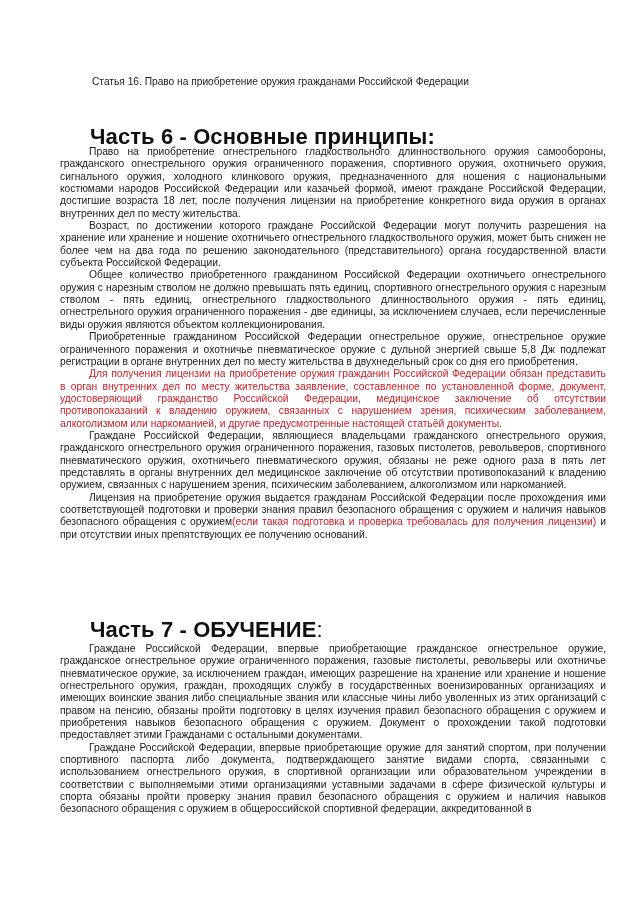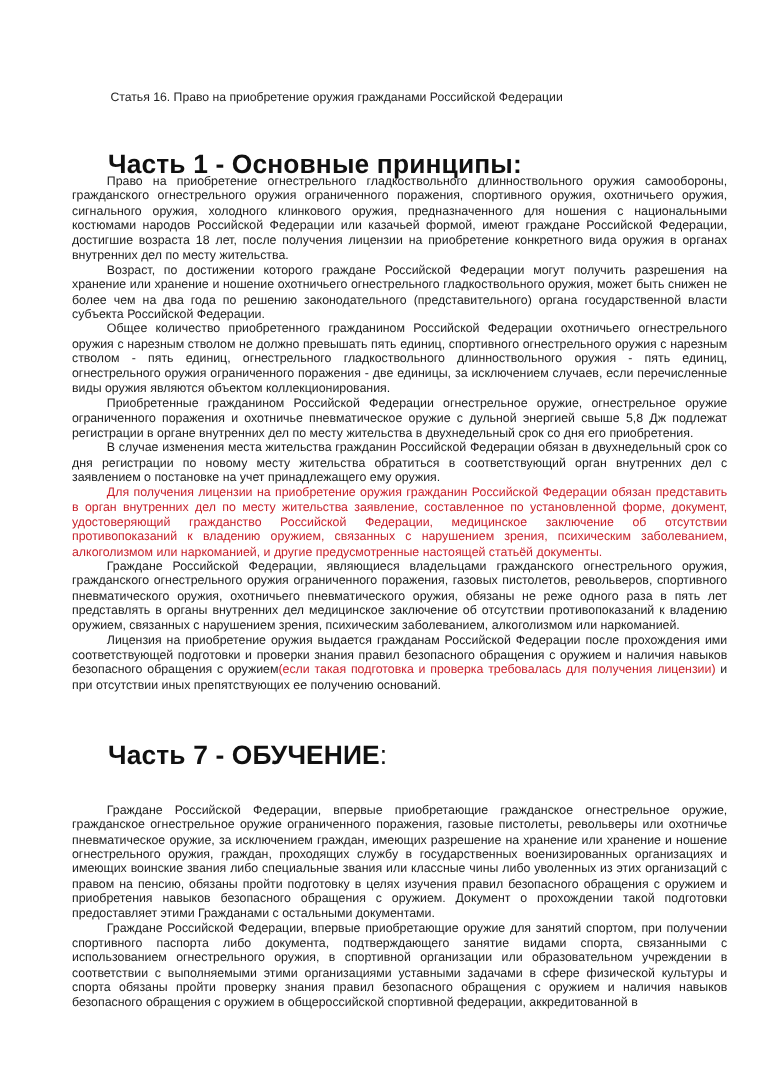--- a/index.html
+++ b/index.html
@@ -11,32 +11,31 @@
   .body-text { position: absolute; left: 60px; width: 546px; font-size: 10.3px; line-height: 12.35px; text-align: justify; }
   .body-text p { margin: 0; text-indent: 29px; }
   .red { color: #c8202a; }
 </style>
 </head>
 <body>
 
 <div>
   <div class="article-title">Статья 16. Право на приобретение оружия гражданами Российской Федерации</div>
 
-  <div class="part-heading" style="top:124px;">Часть 1 - Основные принципы:</div>
+  <div class="part-heading" style="top:124px;">Часть 6 - Основные принципы:</div>
 
   <div class="body-text" style="top:146px;">
     <p>Право на приобретение огнестрельного гладкоствольного длинноствольного оружия самообороны, гражданского огнестрельного оружия ограниченного поражения, спортивного оружия, охотничьего оружия, сигнального оружия, холодного клинкового оружия, предназначенного для ношения с национальными костюмами народов Российской Федерации или казачьей формой, имеют граждане Российской Федерации, достигшие возраста 18 лет, после получения лицензии на приобретение конкретного вида оружия в органах внутренних дел по месту жительства.</p>
     <p>Возраст, по достижении которого граждане Российской Федерации могут получить разрешения на хранение или хранение и ношение охотничьего огнестрельного гладкоствольного оружия, может быть снижен не более чем на два года по решению законодательного (представительного) органа государственной власти субъекта Российской Федерации.</p>
     <p>Общее количество приобретенного гражданином Российской Федерации охотничьего огнестрельного оружия с нарезным стволом не должно превышать пять единиц, спортивного огнестрельного оружия с нарезным стволом - пять единиц, огнестрельного гладкоствольного длинноствольного оружия - пять единиц, огнестрельного оружия ограниченного поражения - две единицы, за исключением случаев, если перечисленные виды оружия являются объектом коллекционирования.</p>
     <p>Приобретенные гражданином Российской Федерации огнестрельное оружие, огнестрельное оружие ограниченного поражения и охотничье пневматическое оружие с дульной энергией свыше 5,8 Дж подлежат регистрации в органе внутренних дел по месту жительства в двухнедельный срок со дня его приобретения.</p>
-    <p>В случае изменения места жительства гражданин Российской Федерации обязан в двухнедельный срок со дня регистрации по новому месту жительства обратиться в соответствующий орган внутренних дел с заявлением о постановке на учет принадлежащего ему оружия.</p>
     <p class="red">Для получения лицензии на приобретение оружия гражданин Российской Федерации обязан представить в орган внутренних дел по месту жительства заявление, составленное по установленной форме, документ, удостоверяющий гражданство Российской Федерации, медицинское заключение об отсутствии противопоказаний к владению оружием, связанных с нарушением зрения, психическим заболеванием, алкоголизмом или наркоманией, и другие предусмотренные настоящей статьёй документы.</p>
     <p>Граждане Российской Федерации, являющиеся владельцами гражданского огнестрельного оружия, гражданского огнестрельного оружия ограниченного поражения, газовых пистолетов, револьверов, спортивного пневматического оружия, охотничьего пневматического оружия, обязаны не реже одного раза в пять лет представлять в органы внутренних дел медицинское заключение об отсутствии противопоказаний к владению оружием, связанных с нарушением зрения, психическим заболеванием, алкоголизмом или наркоманией.</p>
     <p><span>Лицензия на приобретение оружия выдается гражданам Российской Федерации после прохождения ими соответствующей подготовки и проверки знания правил безопасного обращения с оружием и наличия навыков безопасного обращения с оружием</span><span class="red">(если такая подготовка и проверка требовалась для получения лицензии)</span><span> и при отсутствии иных препятствующих ее получению оснований.</span></p>
   </div>
 
   <div class="part-heading" style="top:617px;"><span>Часть 7 - ОБУЧЕНИЕ</span><span class="colon">:</span></div>
 
-  <div class="body-text" style="top:670px;">
+  <div class="body-text" style="top:643px;">
     <p>Граждане Российской Федерации, впервые приобретающие гражданское огнестрельное оружие, гражданское огнестрельное оружие ограниченного поражения, газовые пистолеты, револьверы или охотничье пневматическое оружие, за исключением граждан, имеющих разрешение на хранение или хранение и ношение огнестрельного оружия, граждан, проходящих службу в государственных военизированных организациях и имеющих воинские звания либо специальные звания или классные чины либо уволенных из этих организаций с правом на пенсию, обязаны пройти подготовку в целях изучения правил безопасного обращения с оружием и приобретения навыков безопасного обращения с оружием. Документ о прохождении такой подготовки предоставляет этими Гражданами с остальными документами.</p>
     <p>Граждане Российской Федерации, впервые приобретающие оружие для занятий спортом, при получении спортивного паспорта либо документа, подтверждающего занятие видами спорта, связанными с использованием огнестрельного оружия, в спортивной организации или образовательном учреждении в соответствии с выполняемыми этими организациями уставными задачами в сфере физической культуры и спорта обязаны пройти проверку знания правил безопасного обращения с оружием и наличия навыков безопасного обращения с оружием в общероссийской спортивной федерации, аккредитованной в</p>
   </div>
 </div>
 
 </body></html>

